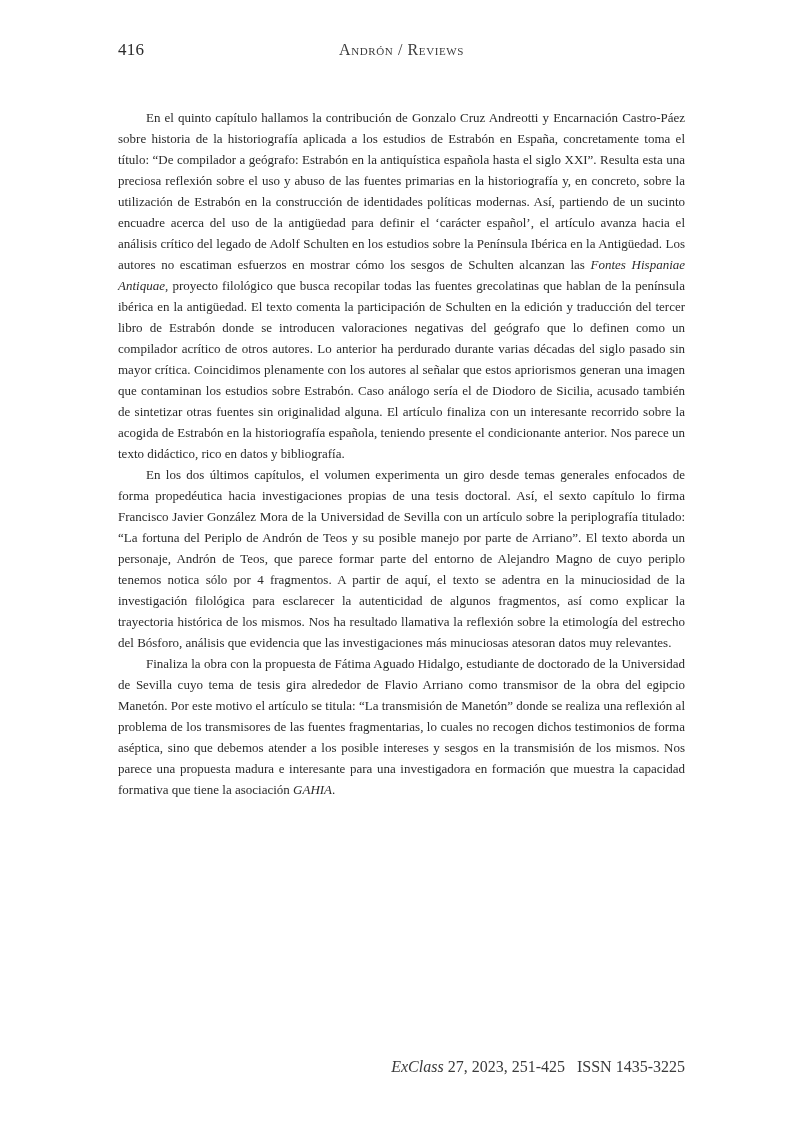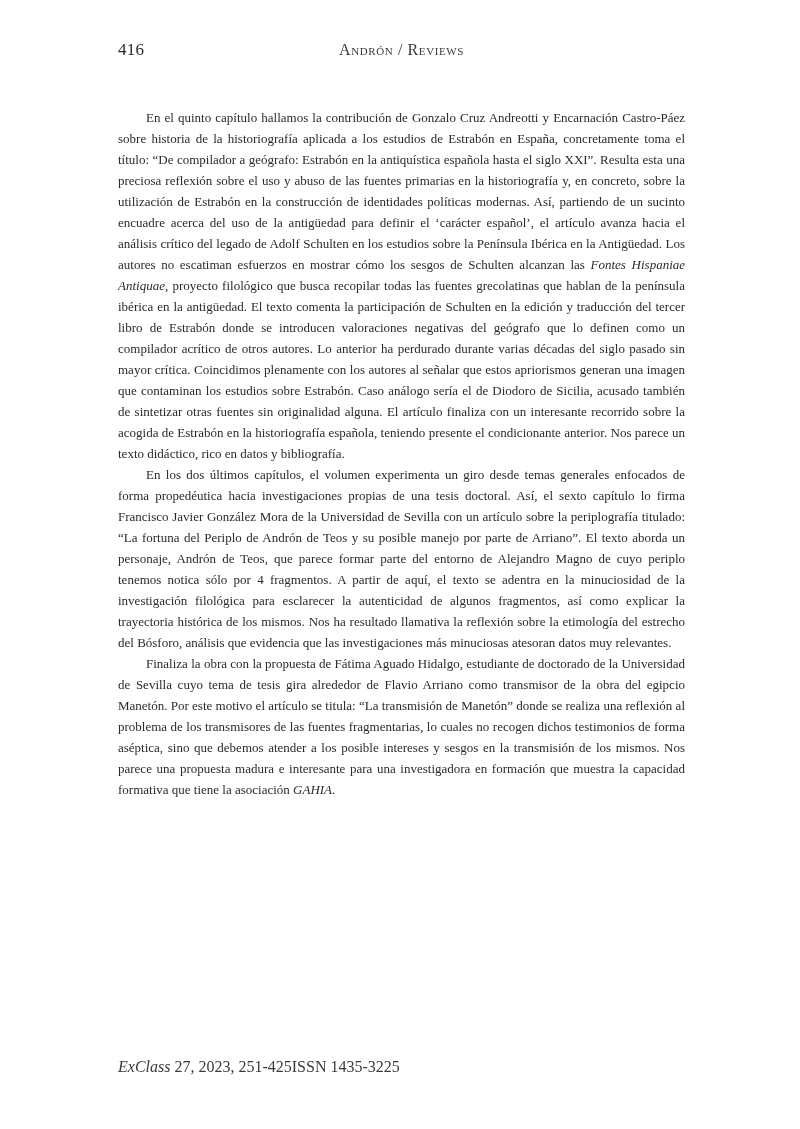--- a/index.html
+++ b/index.html
@@ -56,23 +56,24 @@
   .body-text p {
     margin: 0;
     text-indent: 28px;
   }
   .footer {
     position: absolute;
     top: 1058px;
     left: 118px;
     width: 567px;
     display: flex;
-    justify-content: flex-start;
+    justify-content: flex-end;
     font-size: 16px;
     color: #3a3a3a;
+    gap: 12px;
   }
   i { font-style: italic; }
 </style>
 </head>
 <body>
 
 <div class="page">
 
   <div class="running-head">
     <span class="page-number">416</span>

